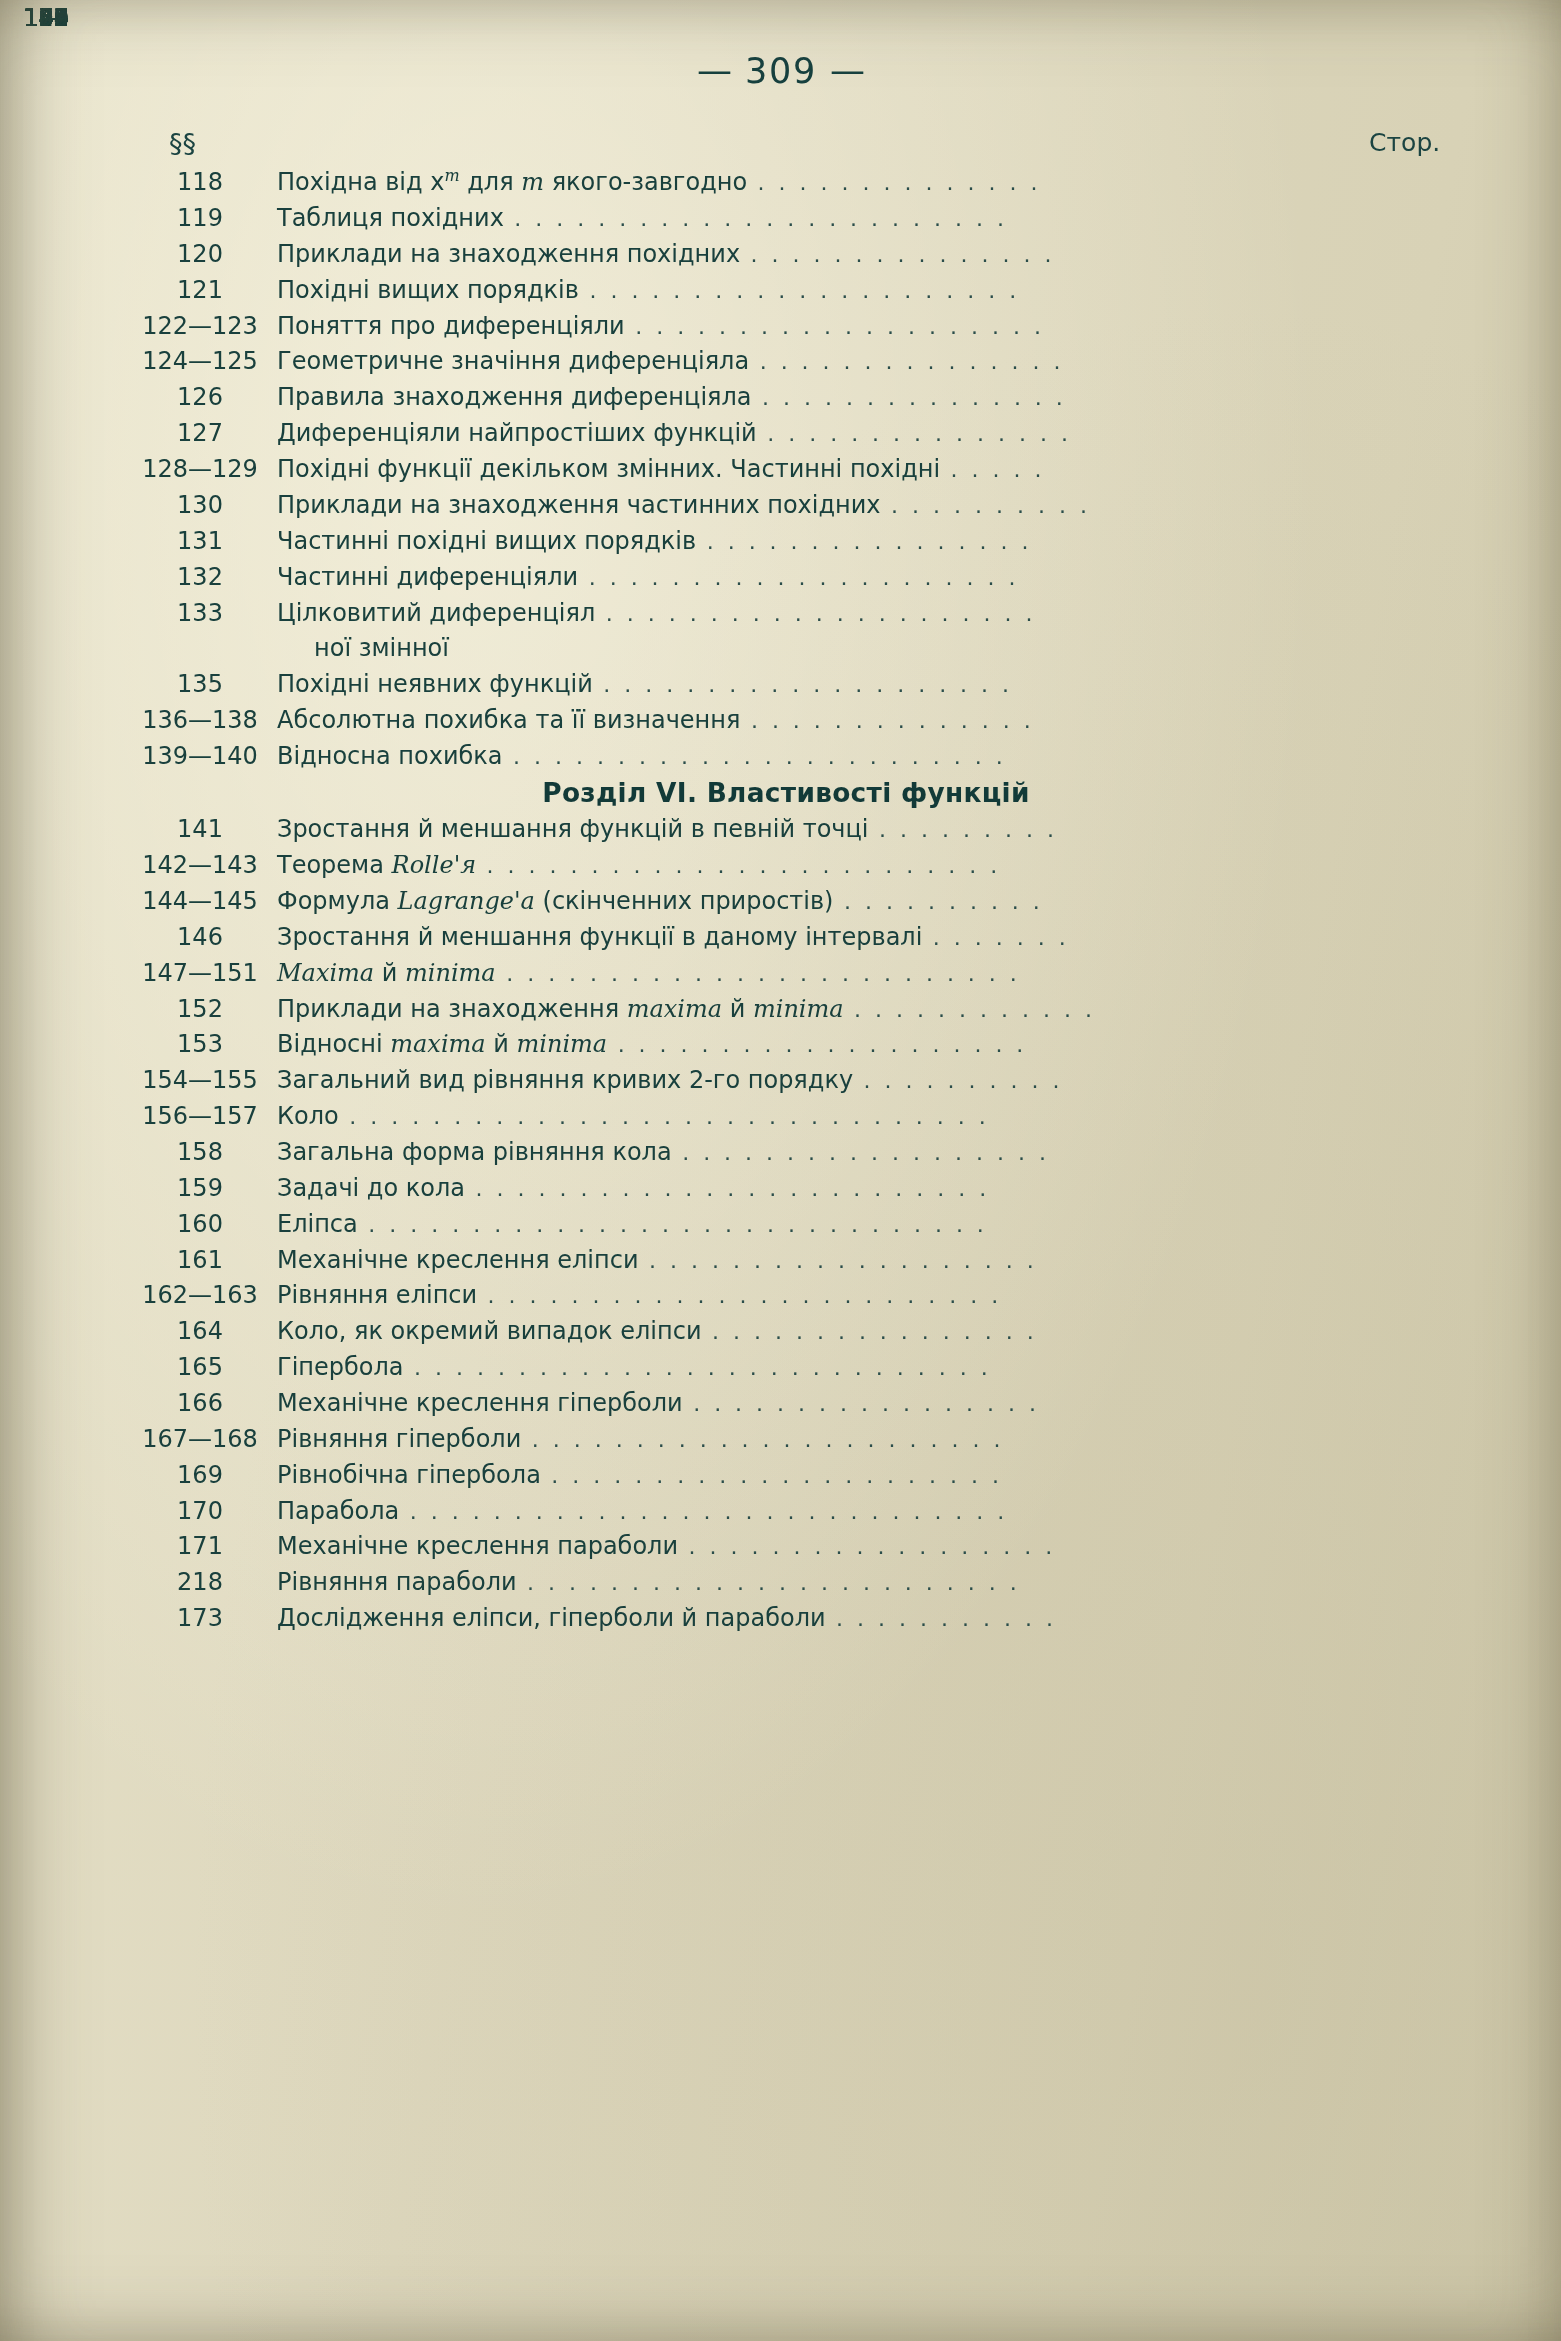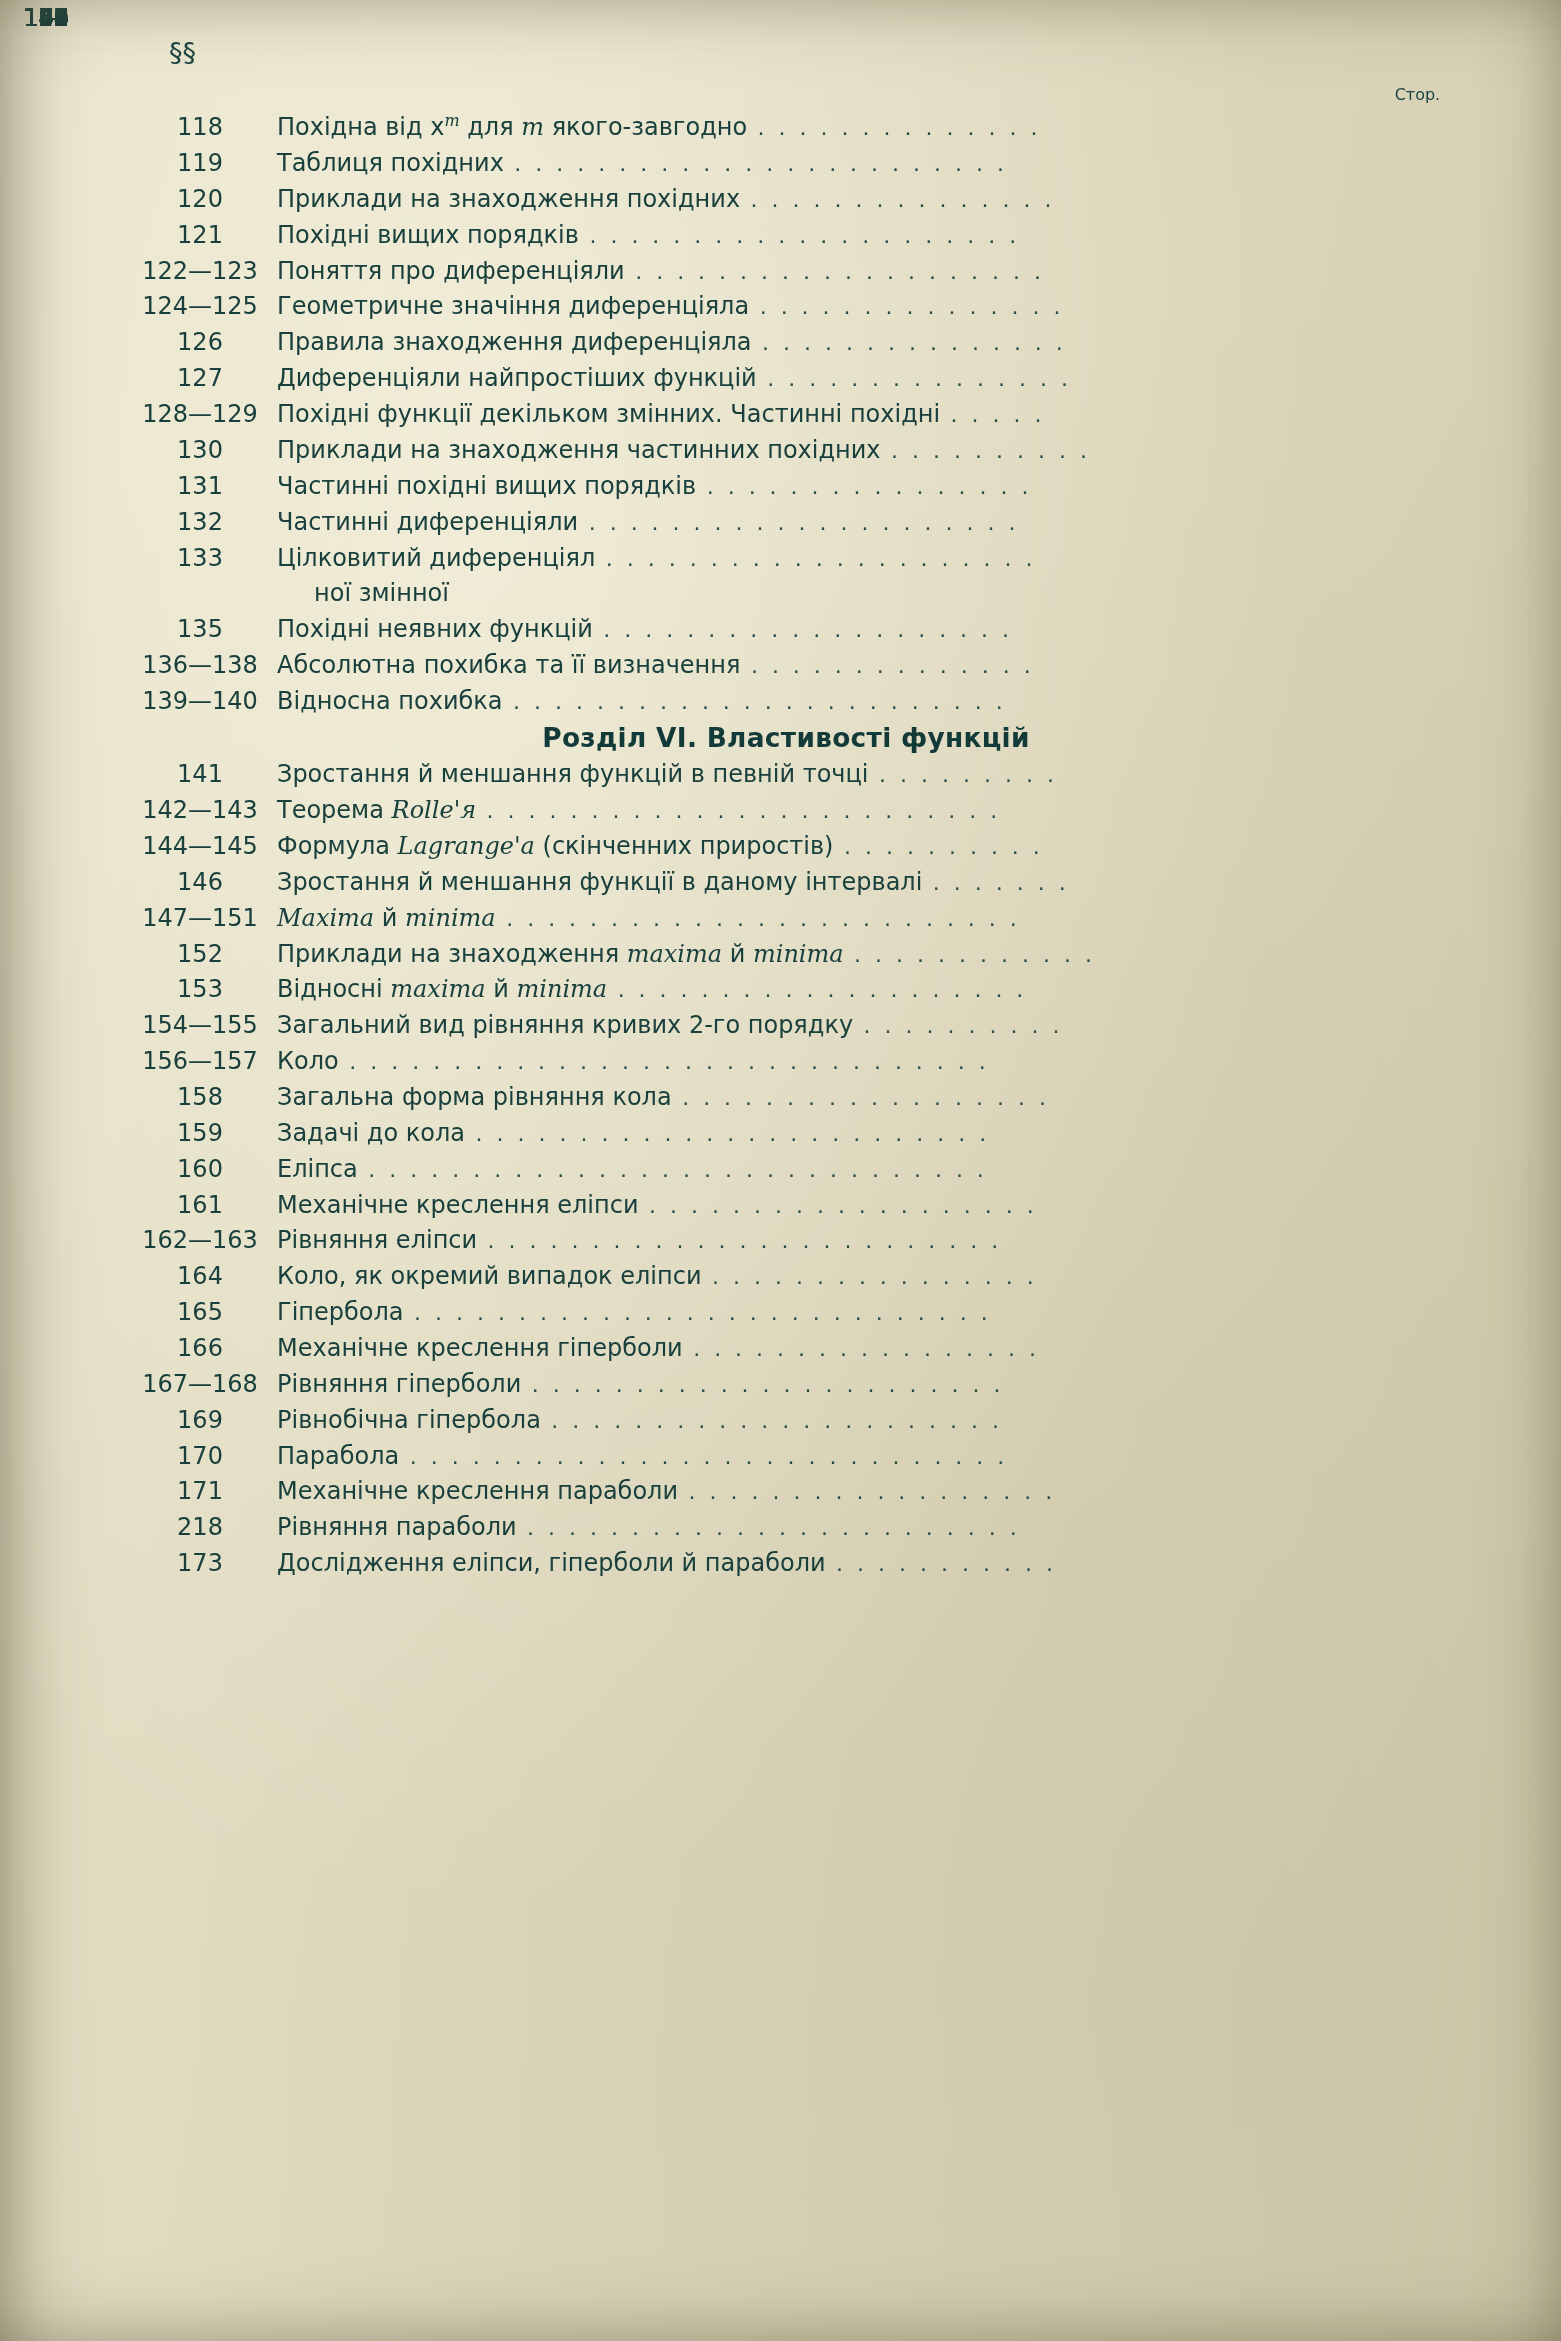--- a/index.html
+++ b/index.html
@@ -60,22 +60,21 @@
     font-size: 25px;
     color: #1b4442;
     margin-bottom: 5.3px;
   }
   .col-head .ss {
     margin-left: 46px;
     font-size: 27px;
   }
   .col-head .stor {
     margin-right: 8.8px;
-    font-size: 16px;
-    margin-top: 48px;
+    font-size: 25px;
   }
 
   table.toc {
     width: 100%;
     border-collapse: collapse;
     font-size: 24px;
     color: #19403d;
   }
   table.toc td {
     padding: 0.9px 0 0.9px 0;
@@ -133,20 +132,25 @@
     padding-left: 37px;
   }
 </style>
 </head>
 <body>
 
 <div class="paper"></div>
 
 <div class="page">
 
+  <div class="page-number">
+    <span class="dash">—</span>
+    <span>309</span>
+    <span class="dash">—</span>
+  </div>
 
   <div class="content">
 
     <div class="col-head">
       <span class="ss">§§</span>
       <span class="stor">Стор.</span>
     </div>
 
     <table class="toc">
       <tbody id="toc-body">

